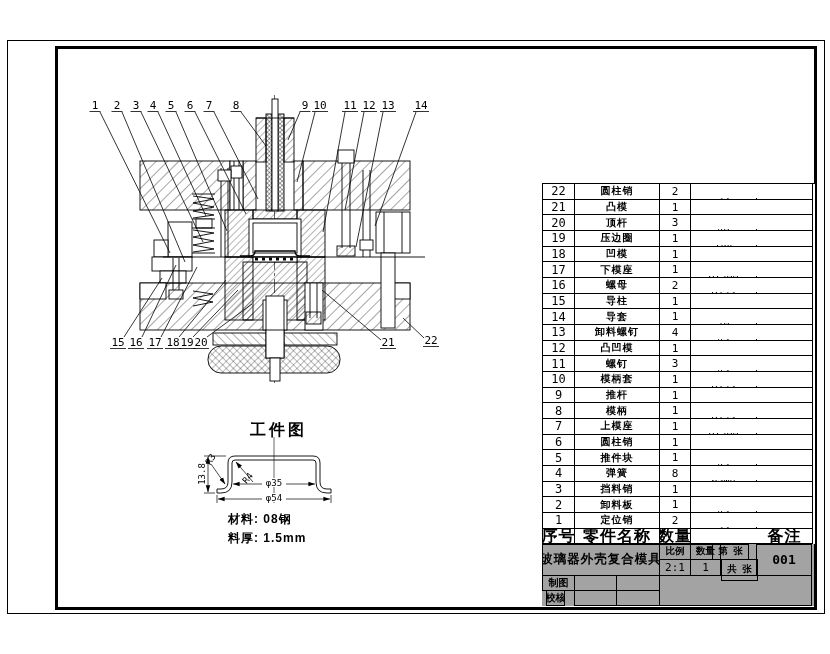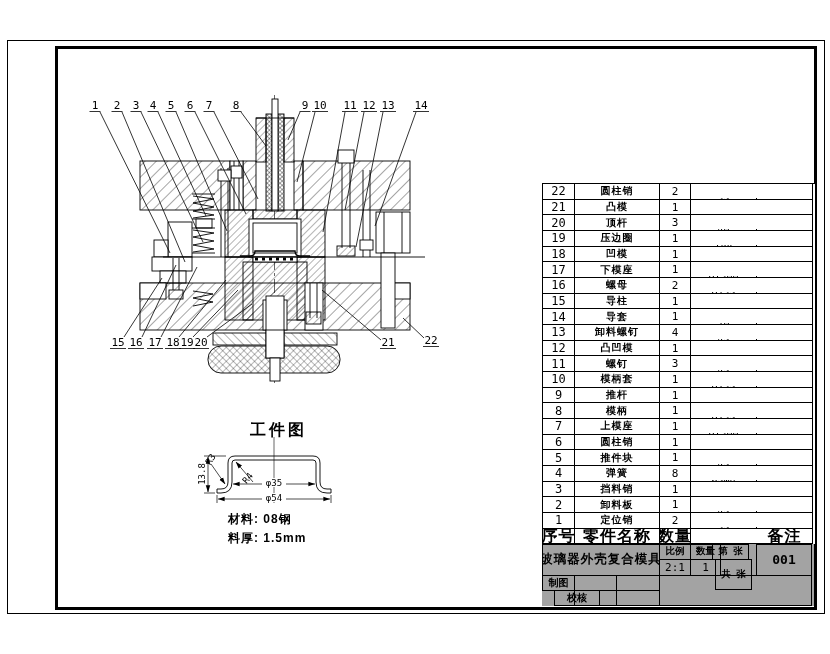--- a/index.html
+++ b/index.html
@@ -29,26 +29,26 @@
   
   .tblock{position:absolute;left:542px;top:543.6px;width:272px;height:62px;z-index:4;background:#a3a3a3;}
   .tcell{position:absolute;border:1px solid #000;box-sizing:border-box;display:flex;
          align-items:center;justify-content:center;font-weight:bold;white-space:pre;overflow:hidden;}
   .t-name{left:0;top:0;width:118px;height:32px;font-size:12.5px;letter-spacing:1px;}
   .t-scaleL{left:117px;top:0;width:32px;height:16px;font-size:9.5px;}
   .t-qtyL{left:148px;top:0;width:31px;height:16px;font-size:9.5px;}
   .t-sheetL{left:170px;top:0;width:37px;height:16px;font-size:9.5px;}
   .t-scaleV{left:117px;top:15px;width:32px;height:17px;font-size:11px;font-family:"DejaVu Sans Mono",monospace;font-weight:normal;}
   .t-qtyV{left:148px;top:15px;width:31px;height:17px;font-size:11px;font-family:"DejaVu Sans Mono",monospace;font-weight:normal;}
-  .t-totalL{left:173px;top:15px;width:37px;height:31px;font-size:9.5px;}
+  .t-totalL{left:179px;top:15px;width:37px;height:22px;font-size:9.5px;}
   .t-dno{left:214px;top:0;width:56px;height:32px;font-size:13px;font-family:"DejaVu Sans Mono",monospace;}
   .t-draftL{left:0;top:31px;width:33px;height:16px;font-size:10px;}
   .t-dc1{left:32px;top:31px;width:43px;height:16px;}
   .t-dc2{left:74px;top:31px;width:44px;height:16px;}
-  .t-checkL{left:12px;top:46px;width:46px;height:16px;font-size:10px;}
+  .t-checkL{left:4px;top:46px;width:19px;height:16px;font-size:10px;}
   .t-cc1{left:32px;top:46px;width:43px;height:16px;}
   .t-cc2{left:74px;top:46px;width:44px;height:16px;}
   .t-blank{left:117px;top:31px;width:153px;height:31px;}
   
   .co{font:11px "DejaVu Sans Mono",monospace;fill:#000;stroke:none;text-anchor:middle;}
   .dim{font:9px "DejaVu Sans Mono",monospace;fill:#000;stroke:none;text-anchor:middle;}
 </style>
 </head>
 <body>
 

